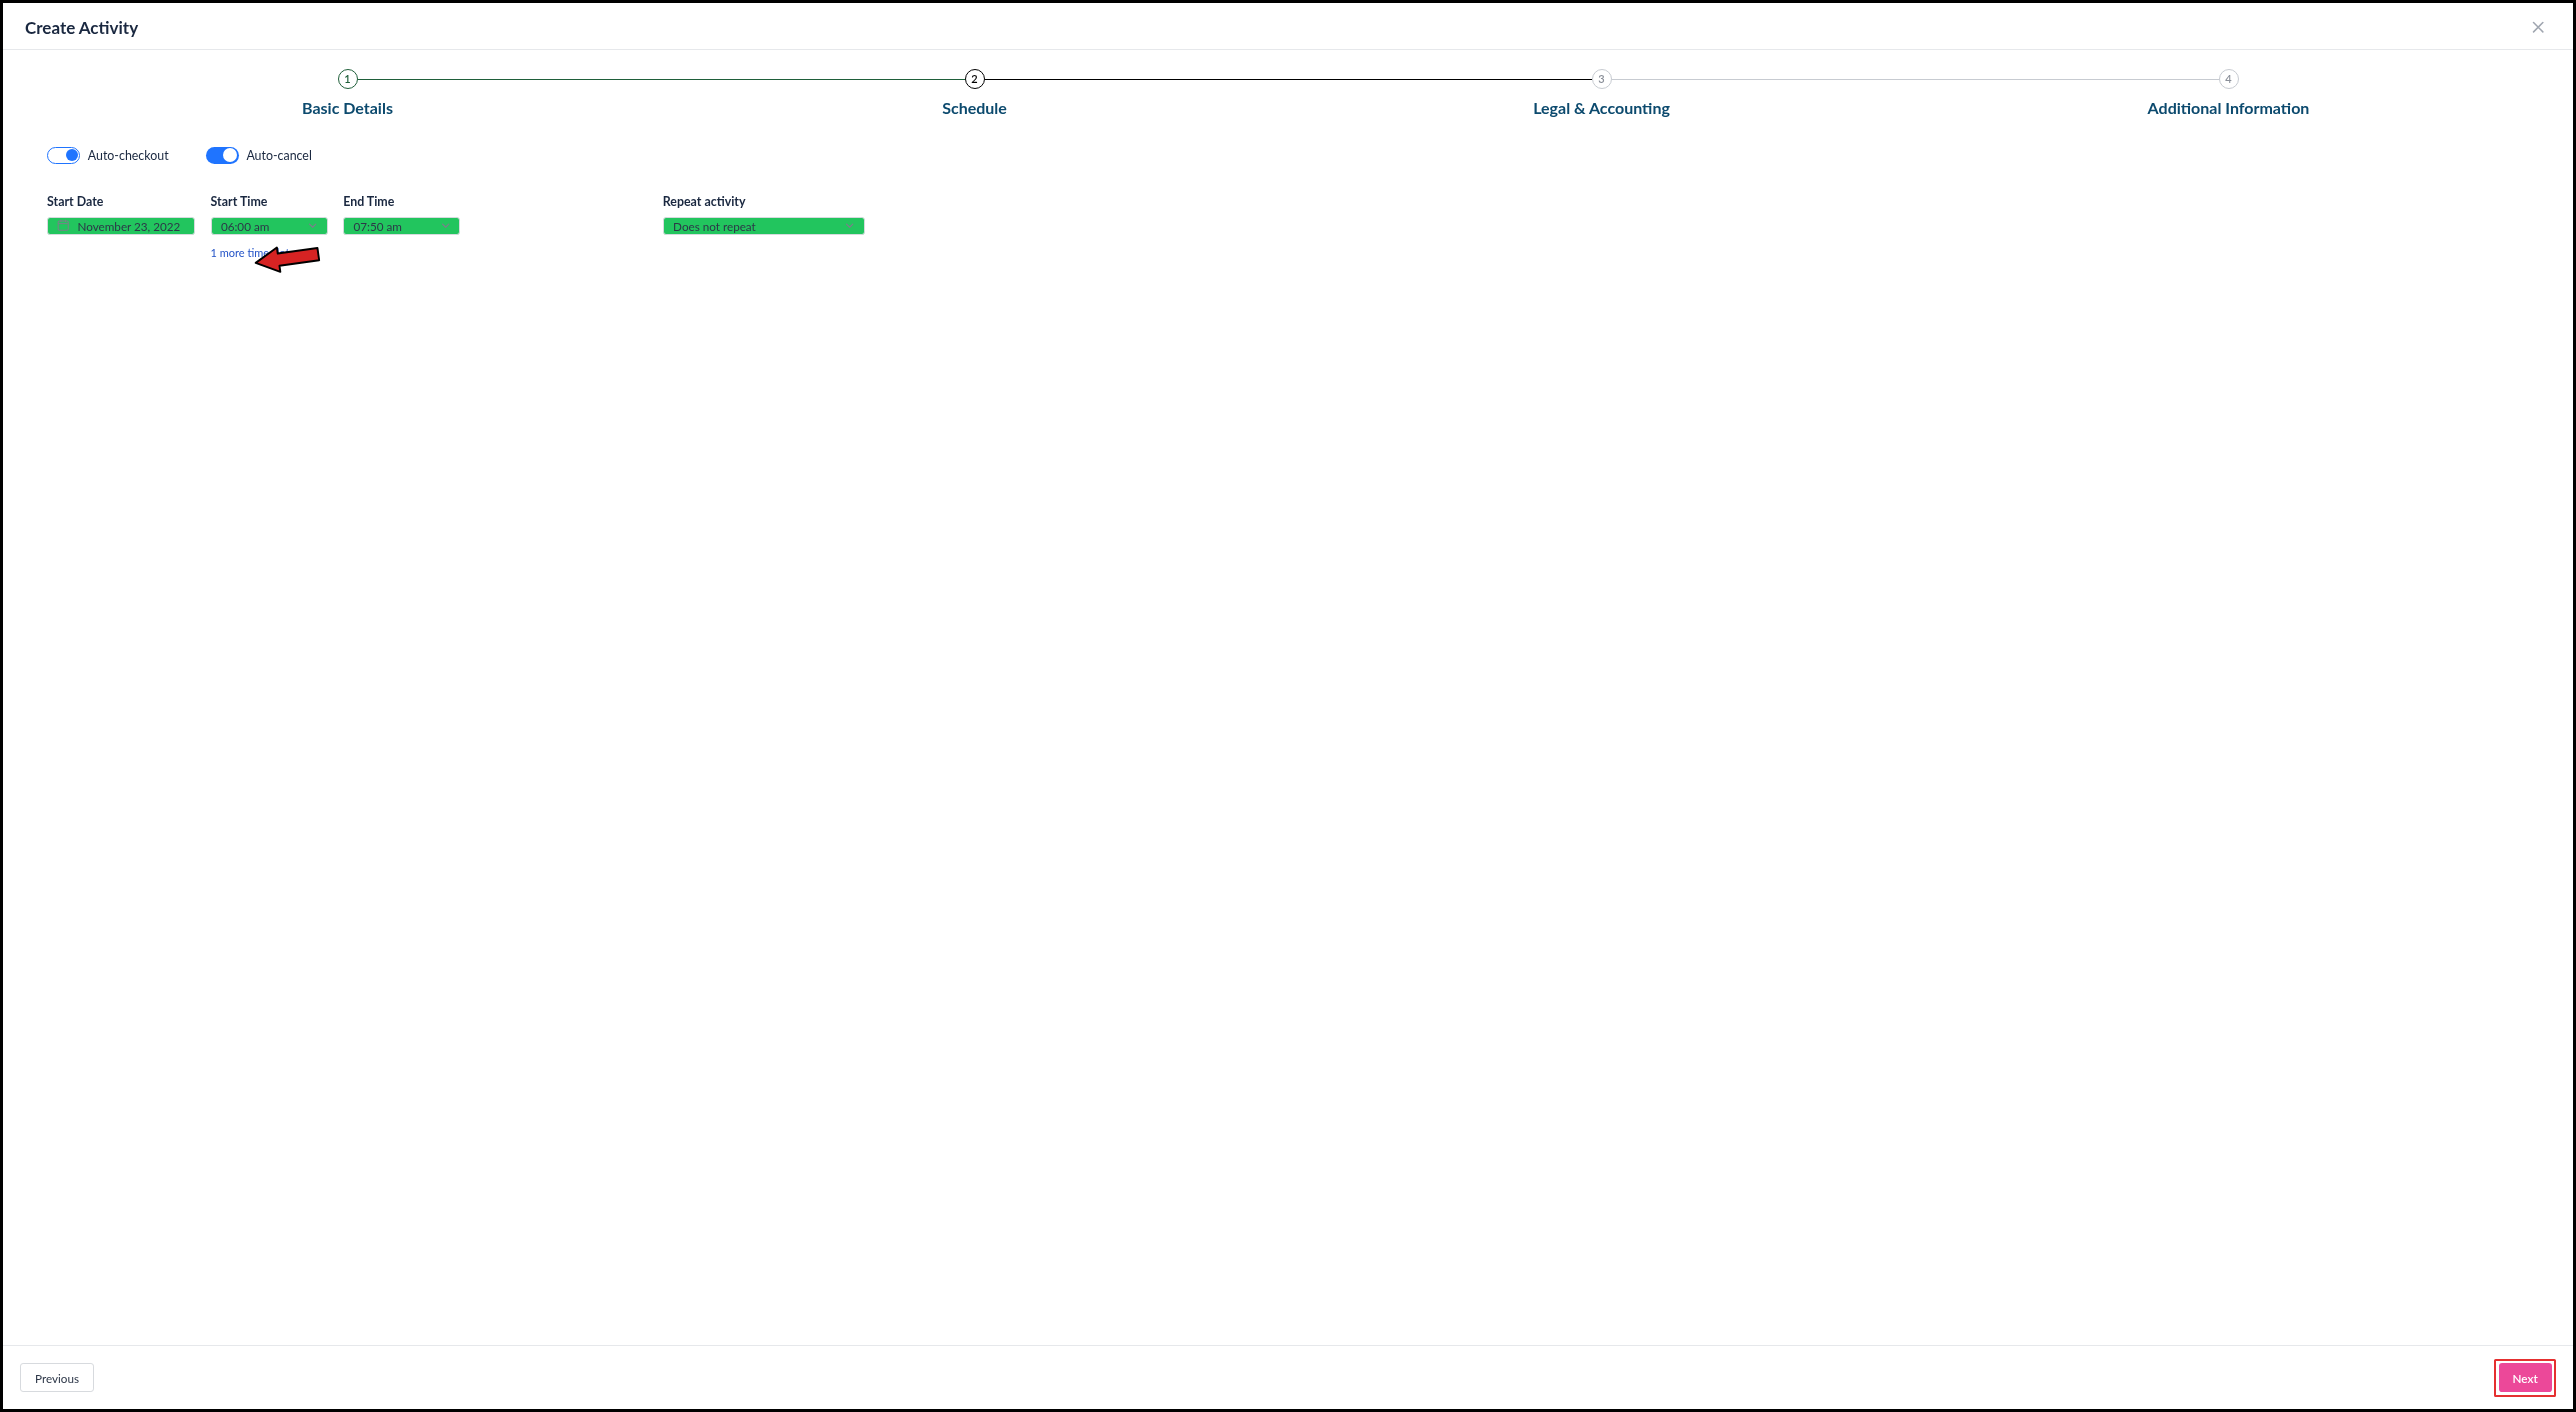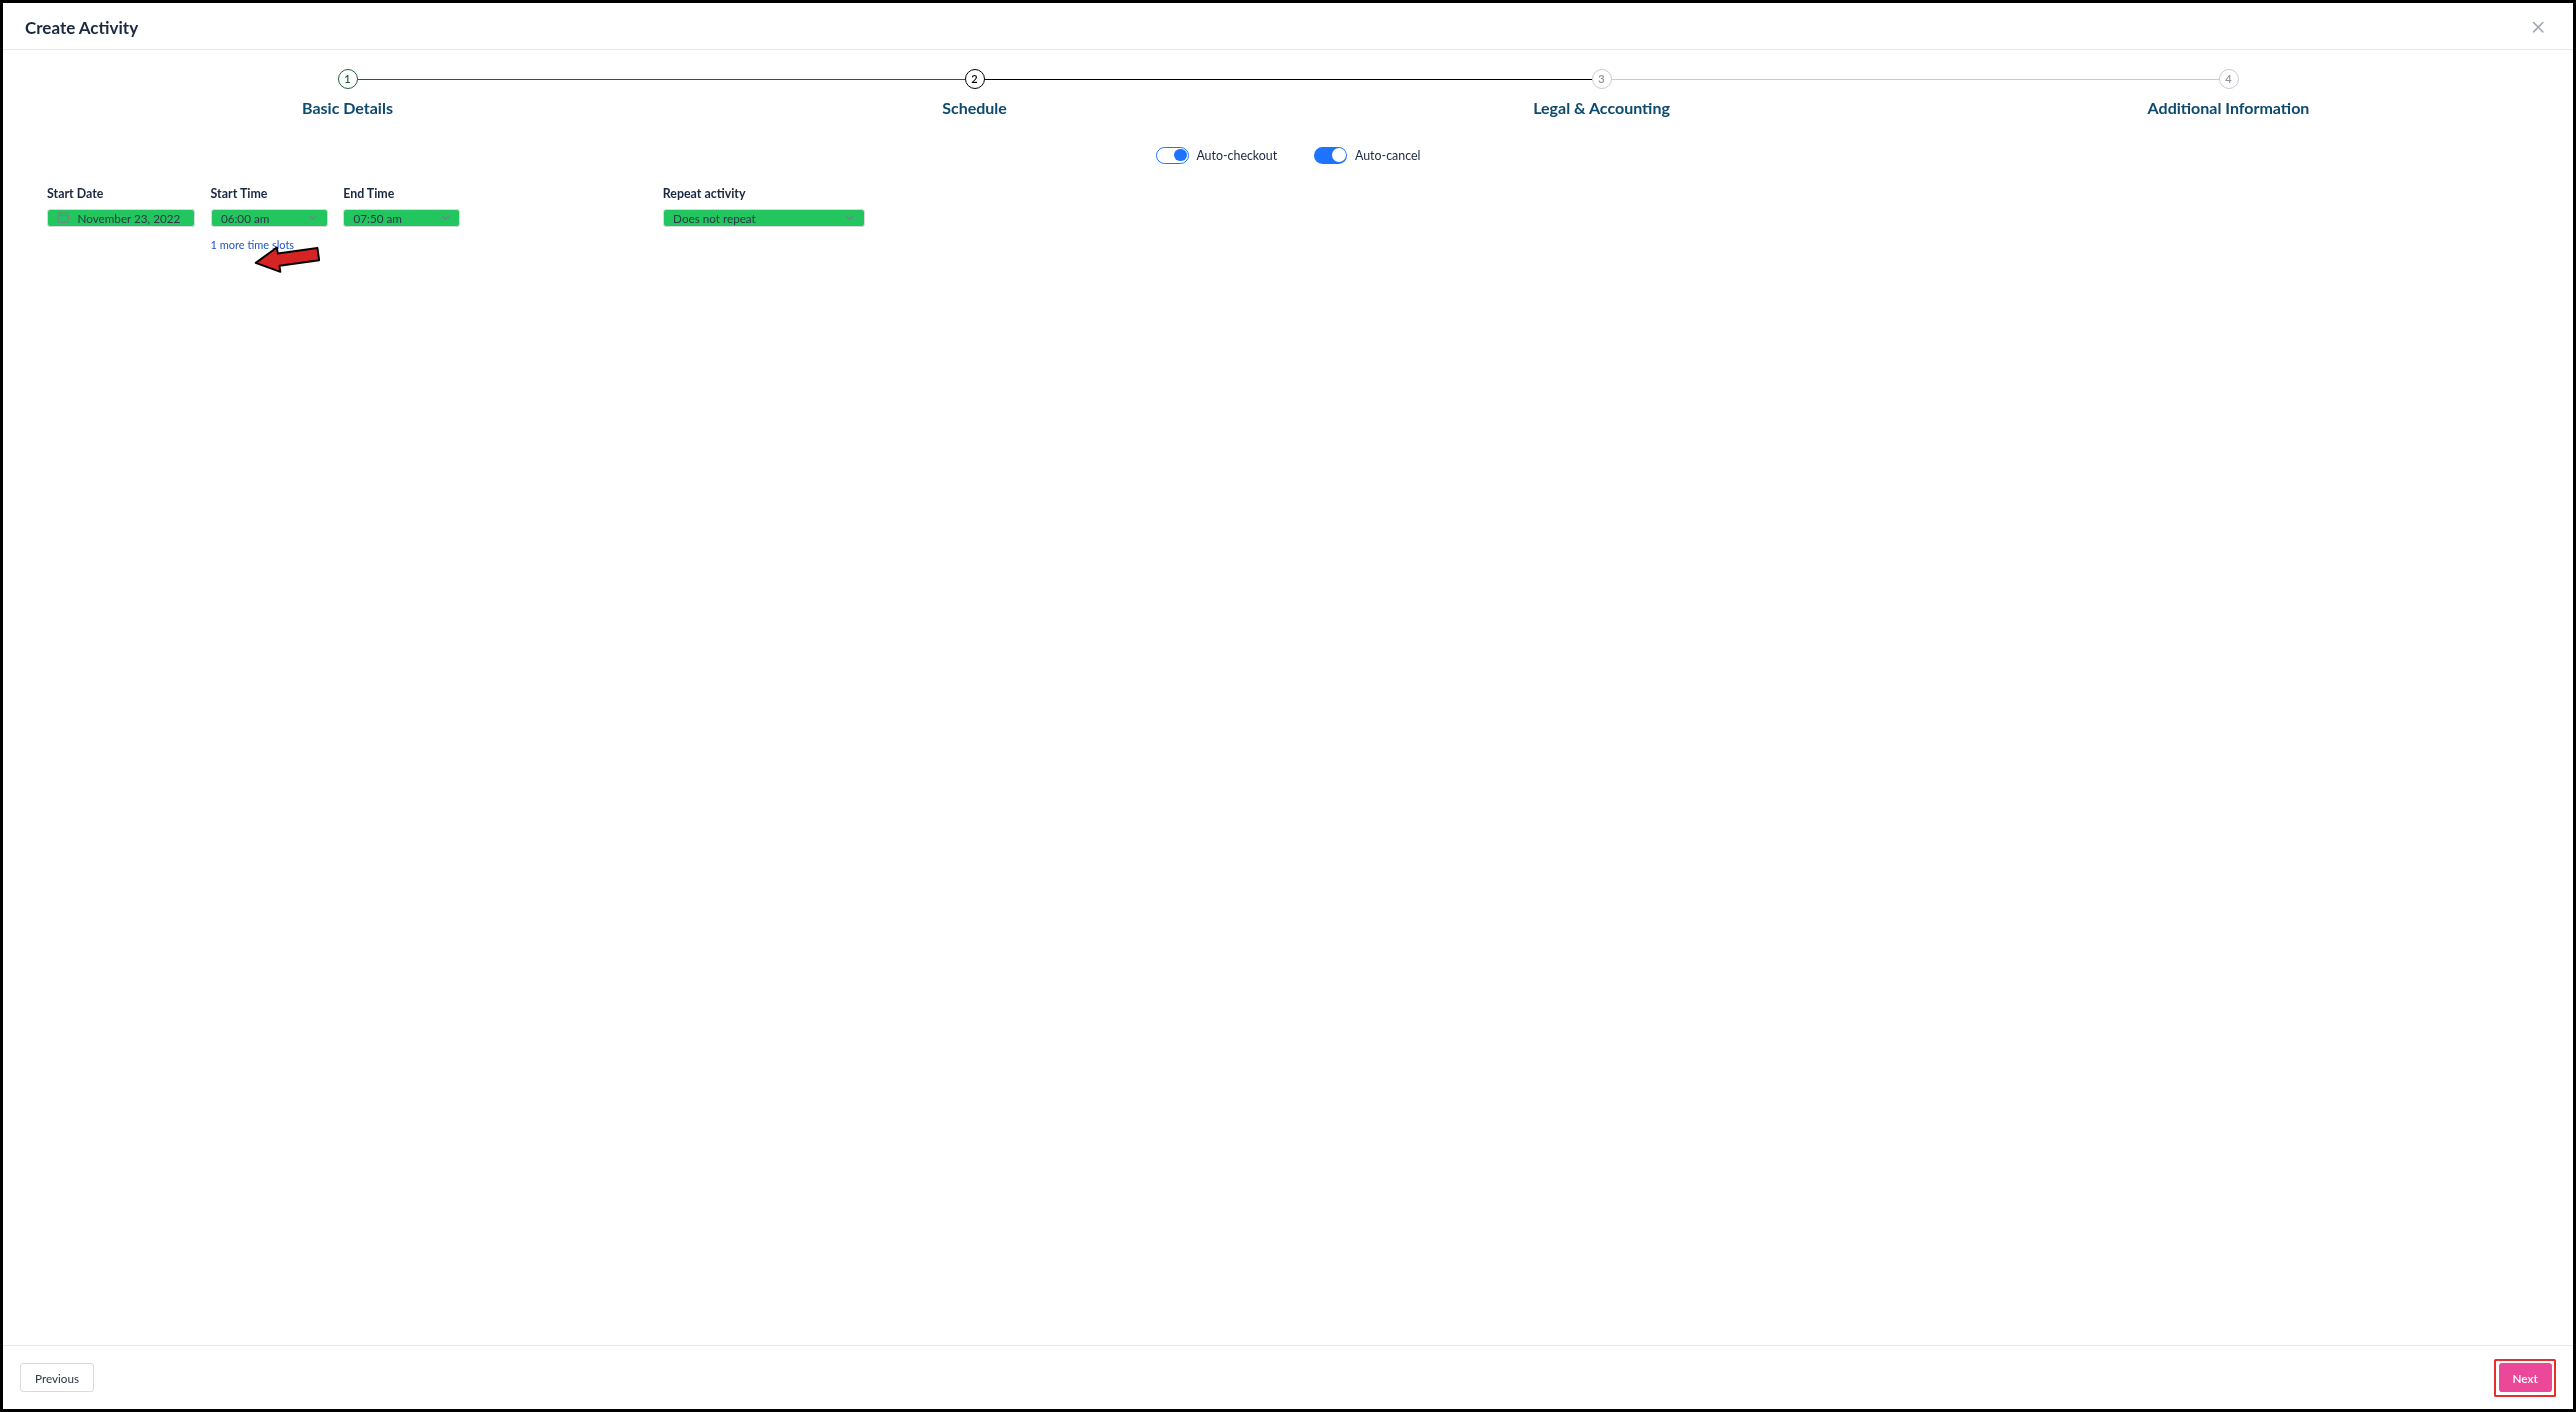--- a/index.html
+++ b/index.html
@@ -93,21 +93,20 @@
   .body {
     flex: 1;
     padding: 22px 44px 15.6px 44px;
     overflow: auto;
   }
   .toggle-row {
     display: flex;
     gap: 37px;
     align-items: center;
     margin-bottom: 22px;
-    justify-content: center;
   }
   .toggle-group {
     display: flex;
     align-items: center;
     gap: 7.8px;
   }
   .switch {
     width: 33px;
     height: 17px;
     border-radius: 8.6px;
@@ -146,20 +145,21 @@
   }
 
   .fields-row {
     display: flex;
     gap: 15.6px;
     align-items: flex-start;
   }
   .field {
     display: flex;
     flex-direction: column;
+    margin-top: 8px;
   }
   .field-label {
     font-size: 12.4px;
     font-weight: 700;
     color: #1a2840;
     margin-bottom: 7.8px;
   }
   .control {
     height: 18px;
     border: 0.8px solid #d7dade;

